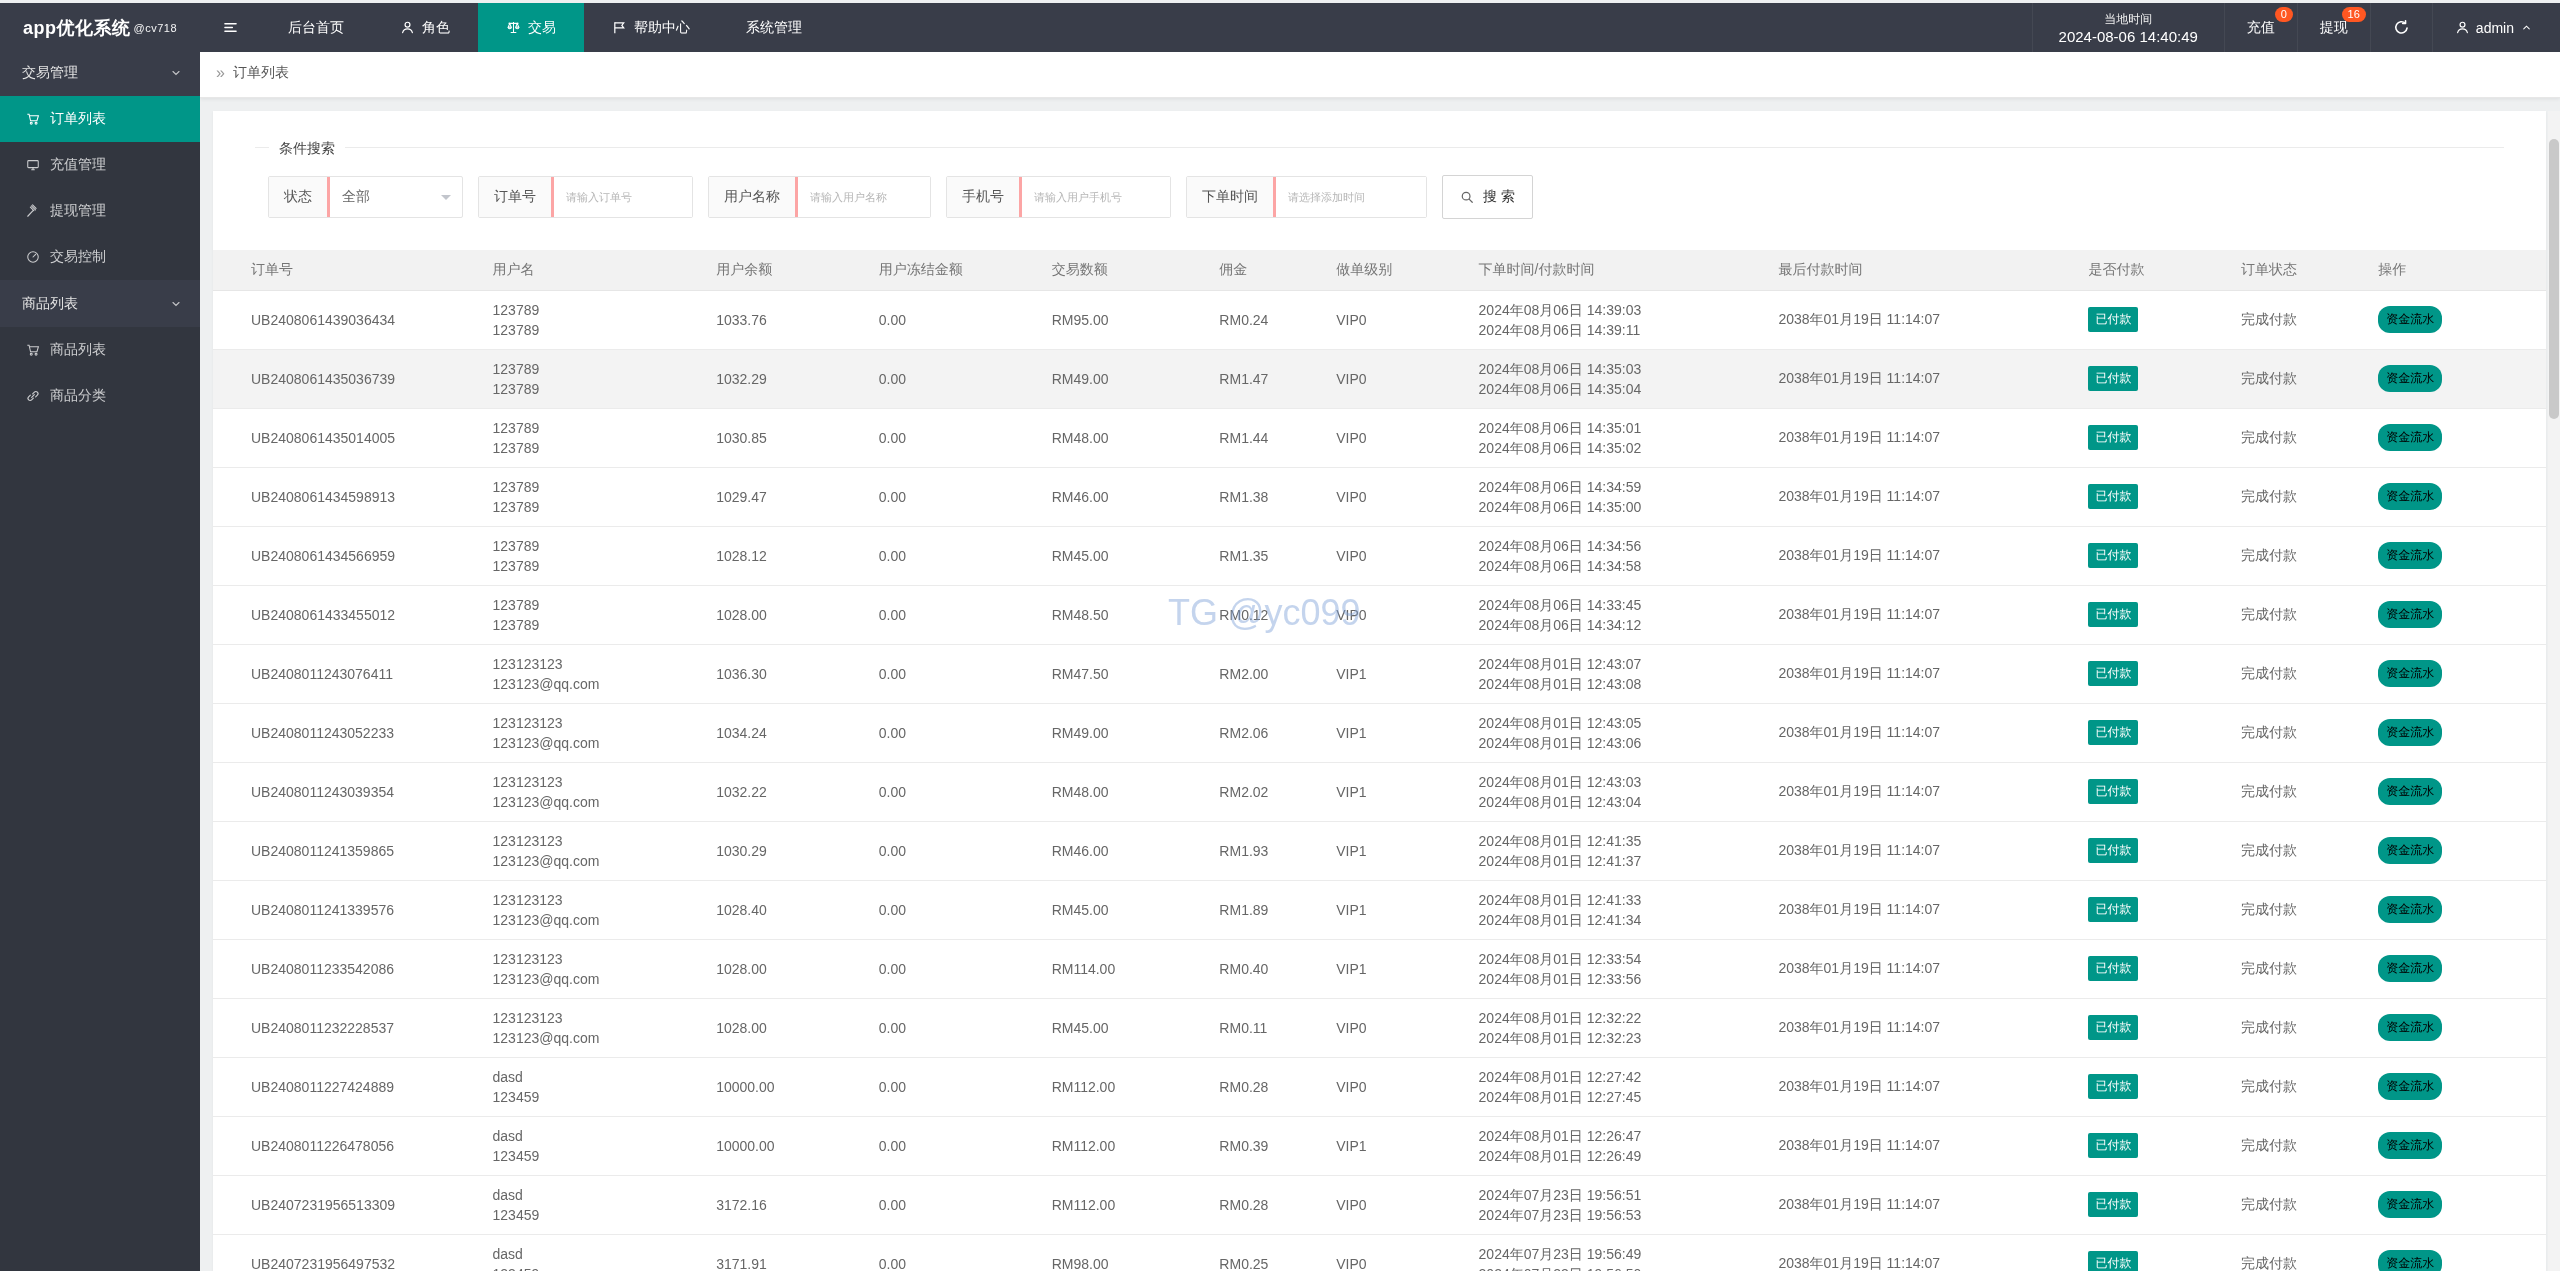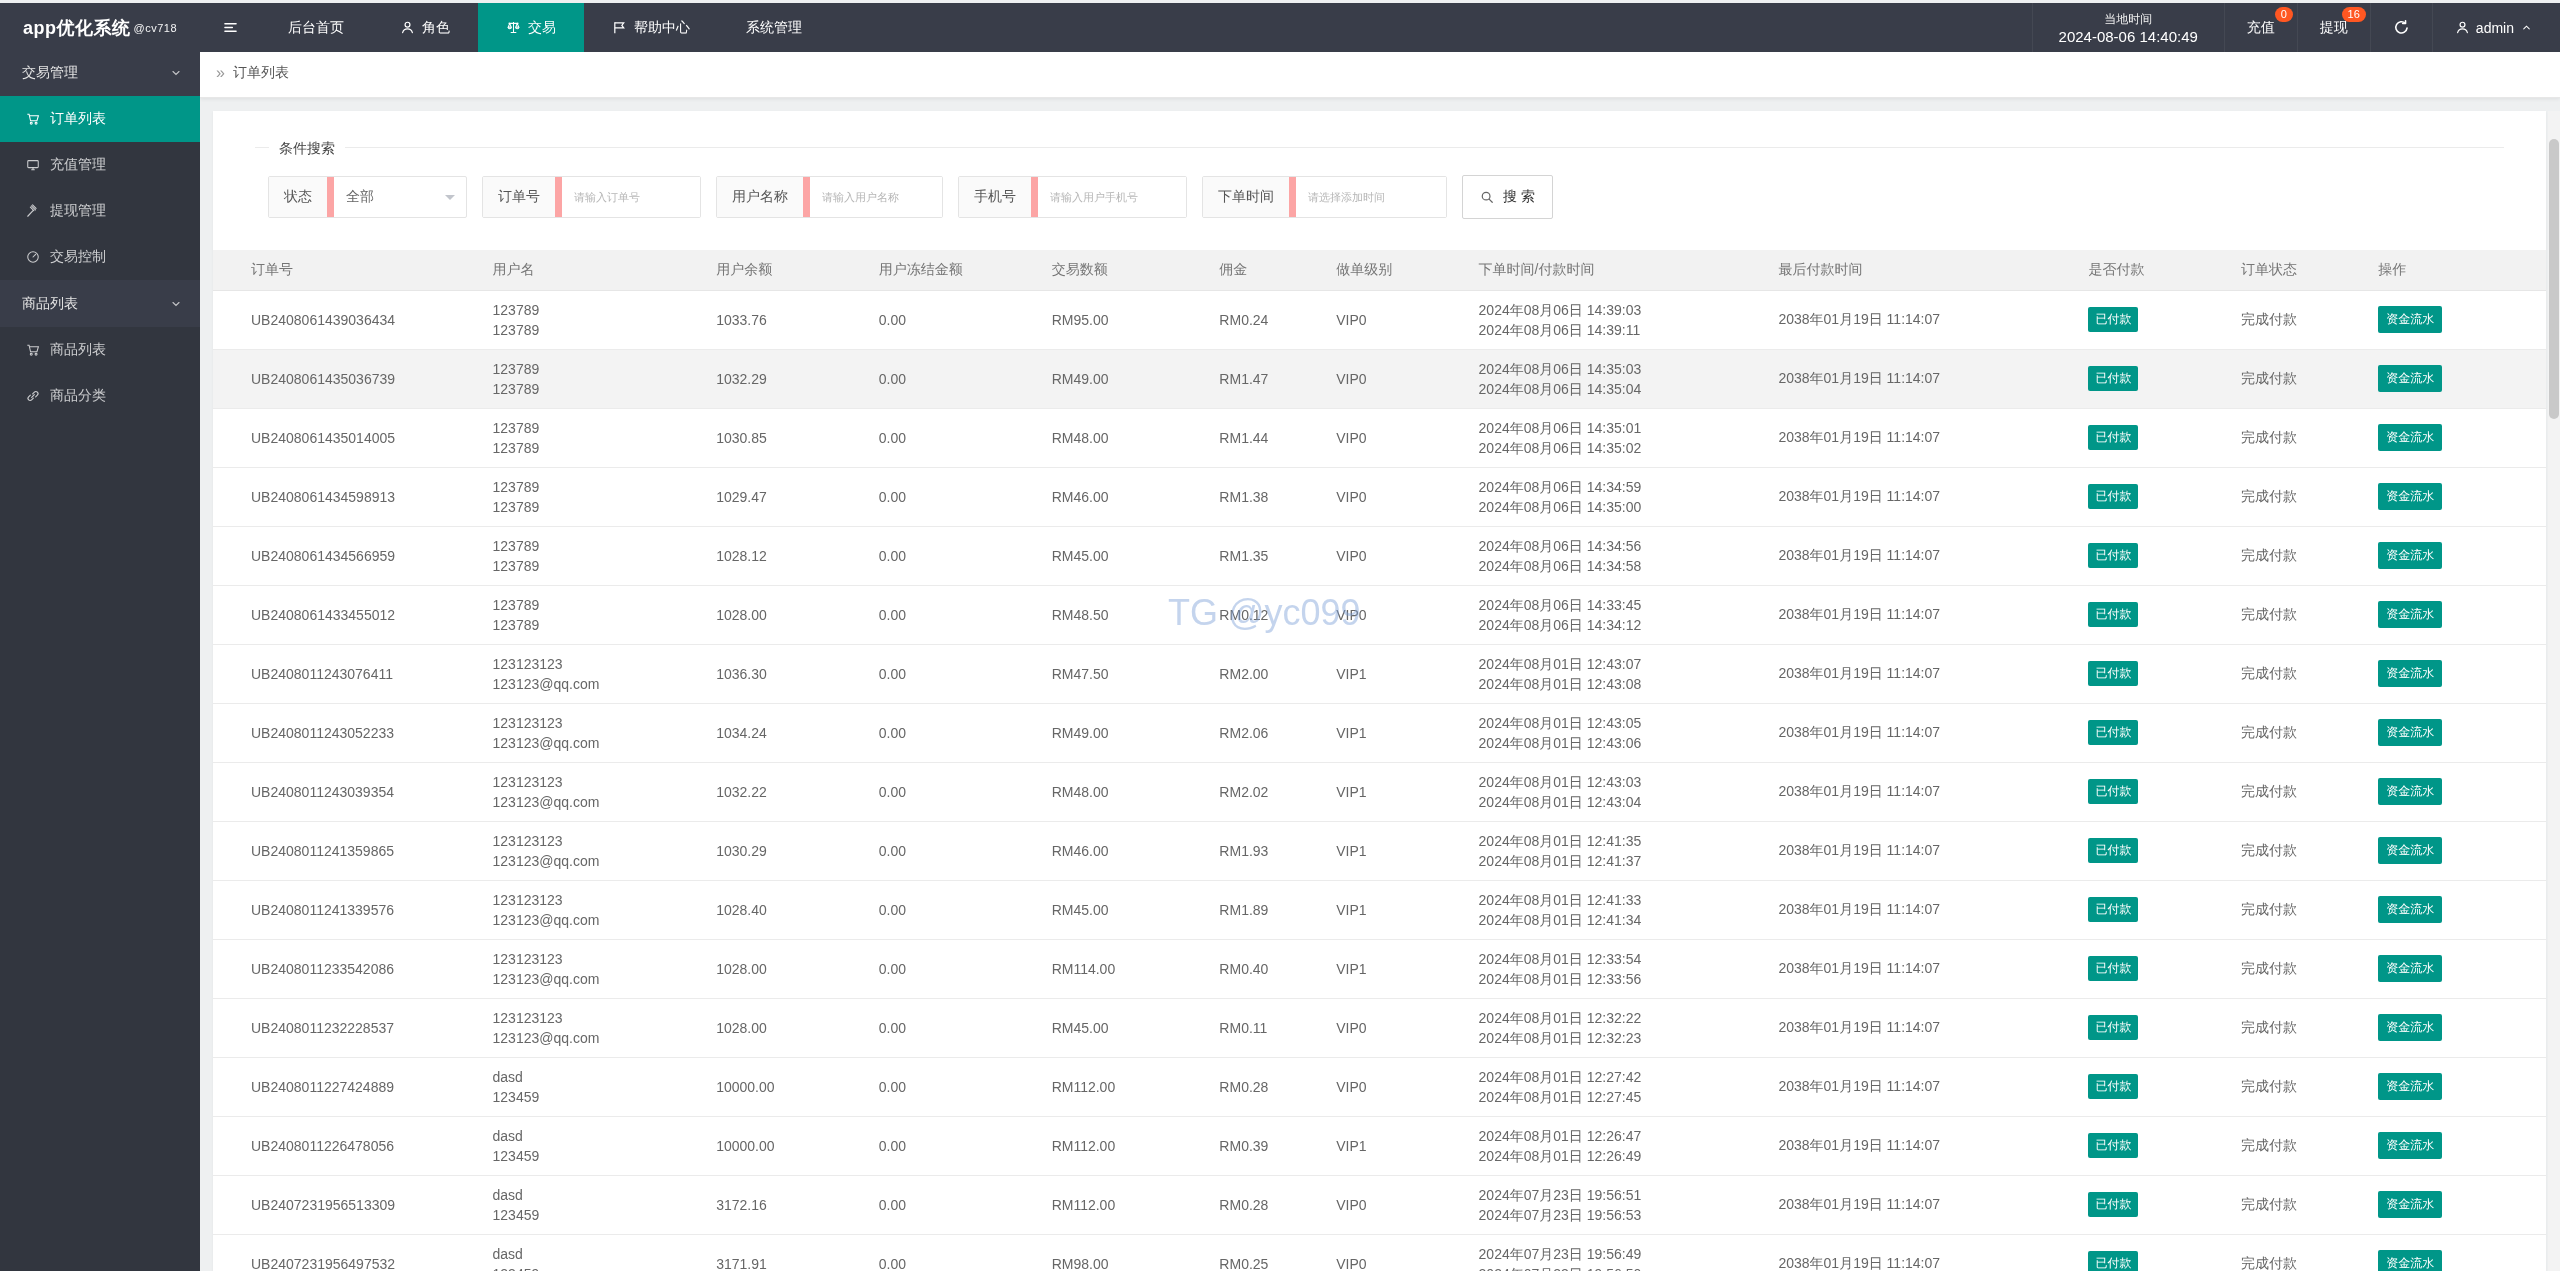--- a/index.html
+++ b/index.html
@@ -43,38 +43,38 @@
 
   
   .content { position:absolute; top:98px; left:200px; right:0; bottom:0; background:#eef0f1; padding:13px 14px 0 13px; }
   .card { background:#fff; height:100%; box-shadow:0 1px 2px rgba(0,0,0,.06); padding-top:26px; overflow:hidden; }
 
   .fieldset { position:relative; margin:10px 42px 0; border-top:1px solid #ebebeb; }
   .fieldset .legend { position:absolute; top:-9px; left:14px; background:#fff; padding:0 10px; color:#444; font-size:14px; line-height:18px; }
 
   .filter-row { display:flex; align-items:center; margin:27px 0 0 55px; }
   .fgroup { display:flex; align-items:stretch; border:1px solid #e4e4e4; border-radius:2px; height:42px; margin-right:15px; background:#fff; }
-  .fgroup .flabel { background:#FAFAFA; border-right:7px solid #fca5a5; display:flex; align-items:center; padding:0 15px; color:#555; font-size:14px; white-space:nowrap; }
+  .fgroup .flabel { background:#FAFAFA; border-right:3px solid #fca5a5; display:flex; align-items:center; padding:0 15px; color:#555; font-size:14px; white-space:nowrap; }
   .fgroup input { border:none; outline:none; padding:0 12px; font-size:11px; color:#666; font-family:inherit; }
   .fgroup input::placeholder { color:#b6b6b6; }
   .selectbox { position:relative; width:132px; display:flex; align-items:center; padding:0 12px; color:#666; cursor:pointer; }
   .selectbox .caret { position:absolute; right:11px; top:50%; margin-top:-2px; border:5px solid transparent; border-top-color:#c2c5cc; }
   .search-btn { height:44px; border:1px solid #d4d4d4; background:#fff; border-radius:2px; display:flex; align-items:center; padding:0 17px; font-size:14px; color:#333; cursor:pointer; font-family:inherit; }
   .search-btn .icn { margin-right:9px; color:#666; width:14px; height:14px; }
 
   
   .table-wrap { margin-top:31px; }
   table { width:100%; border-collapse:collapse; table-layout:fixed; font-size:14px; }
   thead th { background:#f2f2f2; height:40px; font-weight:normal; color:#757575; text-align:left; border-bottom:1px solid #e6e6e6; }
   th:first-child, td:first-child { padding-left:38px; }
   tbody td { height:59px; border-bottom:1px solid #ebebeb; color:#666; vertical-align:middle; }
   tbody tr.hl { background:#f3f3f3; }
   .cell2 div { line-height:20px; }
   .badge-paid { display:inline-block; background:#009688; color:#fff; font-size:12px; padding:4px 7px; border-radius:2px; }
-  .act-btn { display:inline-block; background:#009688; color:#ffffff; font-size:12px; padding:5px 8px; border-radius:2px; cursor:pointer; }
+  .act-btn { display:inline-block; background:#009688; color:#000000; font-size:12px; padding:5px 8px; border-radius:12px; cursor:pointer; }
 
   
   .watermark { position:absolute; left:1168px; top:592px; font-size:36px; color:rgba(125,160,215,.45); z-index:5; pointer-events:none; }
   .scrollbar { position:absolute; right:0; top:111px; bottom:0; width:12px; background:#f3f3f3; z-index:40; }
   .scroll-thumb { position:absolute; top:28px; left:1px; width:10px; height:280px; background:#c9c9c9; border-radius:5px; }
 </style>
 </head>
 <body>
 
 <div class="app">

